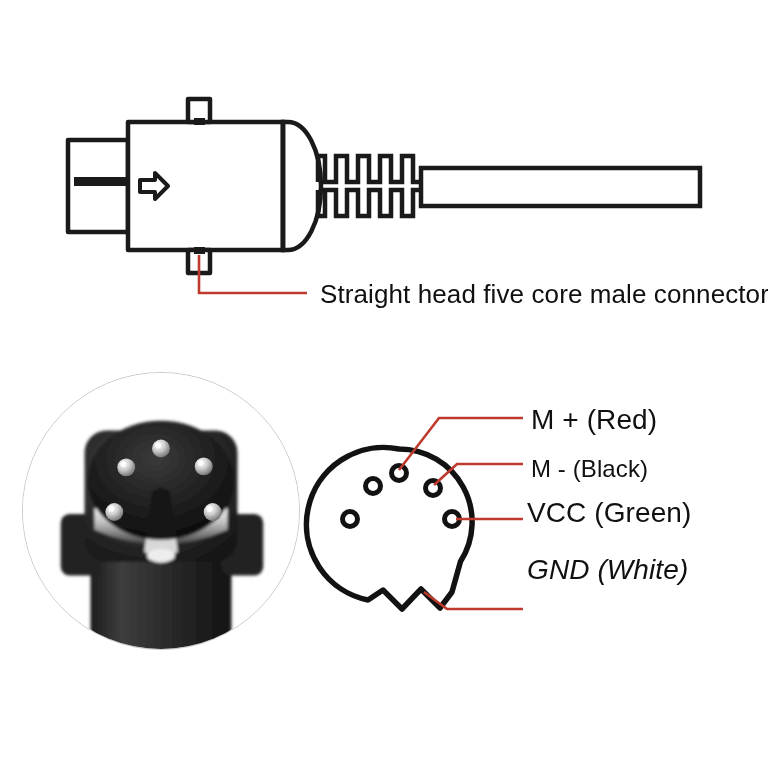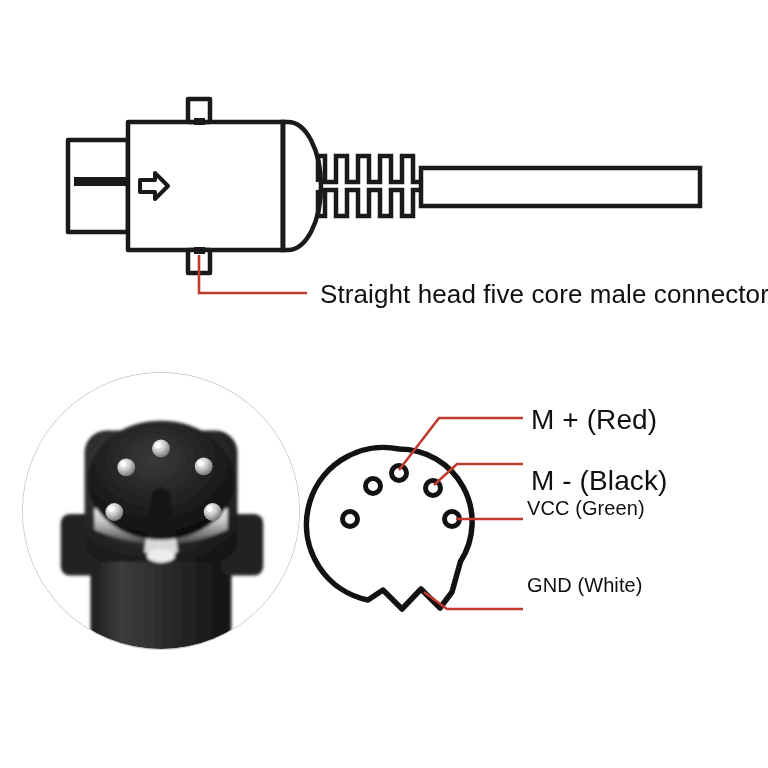--- a/index.html
+++ b/index.html
@@ -34,23 +34,23 @@
     white-space: nowrap;
     font-weight: 400;
     letter-spacing: 0.1px;
   }
   #caption-text {
     left: 320px;
     top: 279px;
     font-size: 26px;
   }
   #pin-label-0 { left: 531px; top: 404px; font-size: 28px; }
-  #pin-label-1 { left: 531px; top: 465px; font-size: 28px; }
-  #pin-label-2 { left: 527px; top: 497px; font-size: 20px; }
-  #pin-label-3 { left: 527px; top: 574px; font-size: 20px; }
+  #pin-label-1 { left: 531px; top: 455px; font-size: 24px; }
+  #pin-label-2 { left: 527px; top: 497px; font-size: 28px; }
+  #pin-label-3 { left: 527px; top: 554px; font-size: 28px; font-style: italic; }
 
   .photo-wrap {
     position: absolute;
     left: 22px;
     top: 372px;
     width: 278px;
     height: 278px;
     border-radius: 50%;
     overflow: hidden;
     border: 1.2px solid #c9c9c9;

